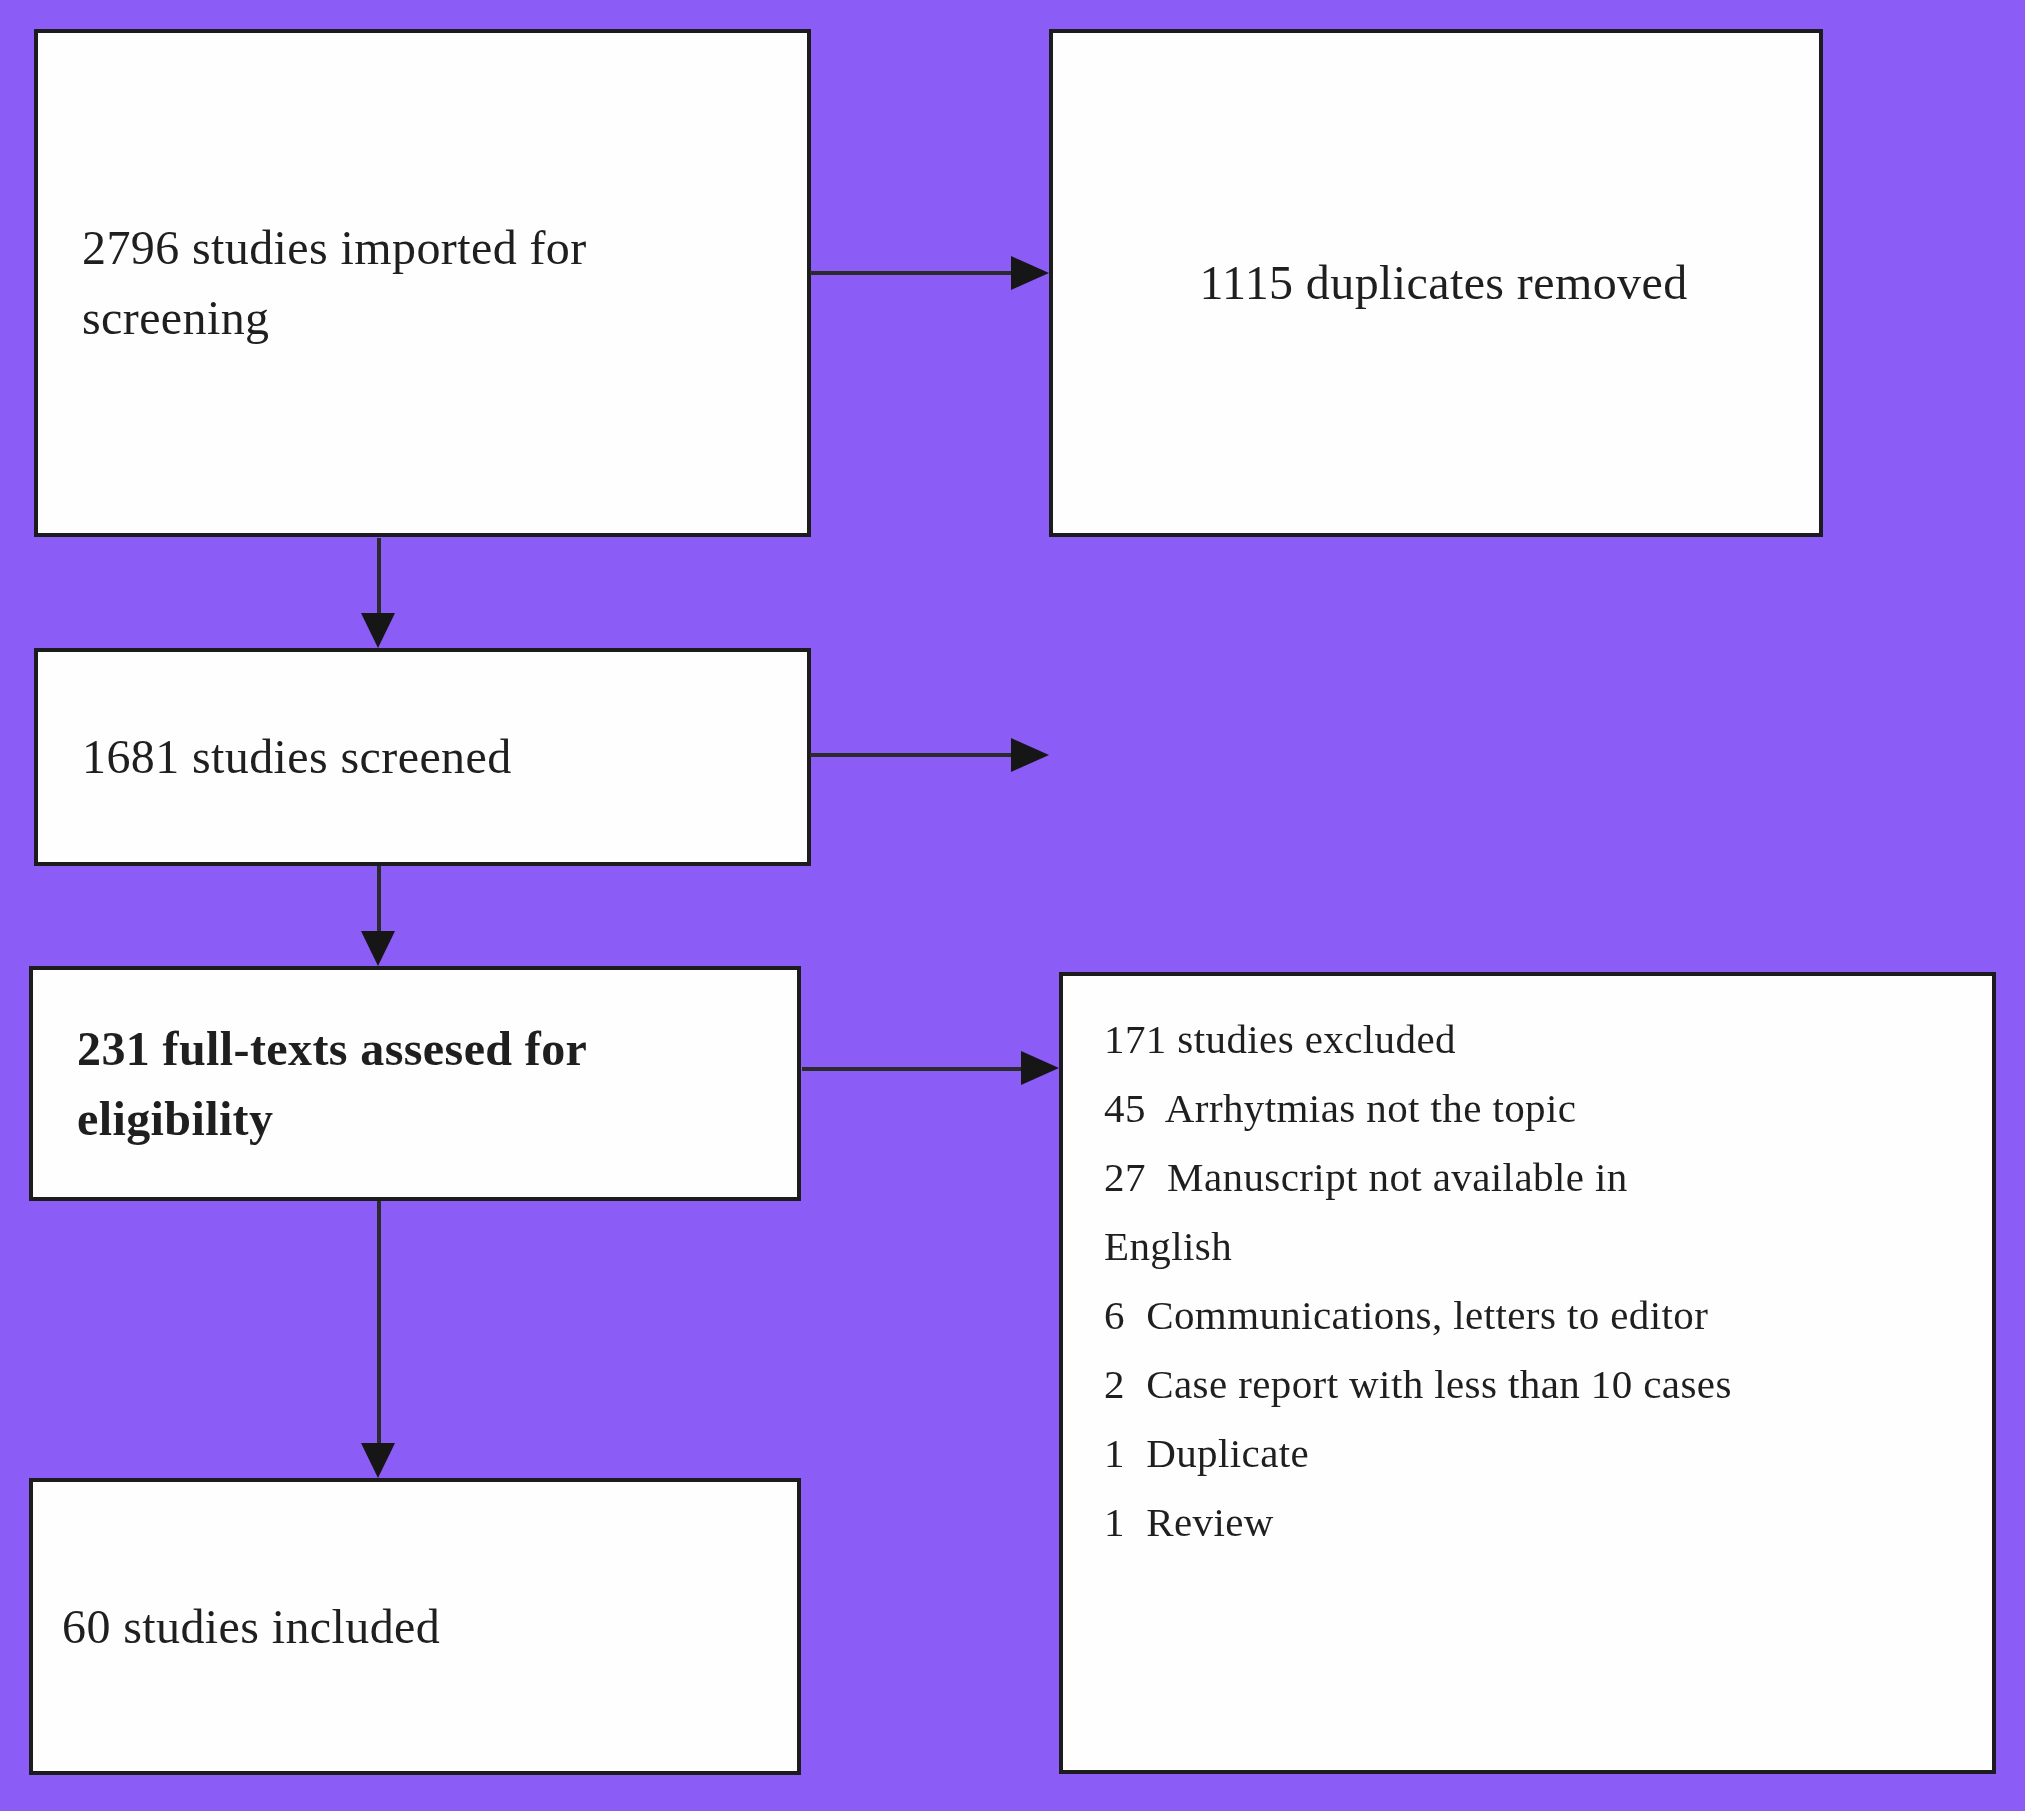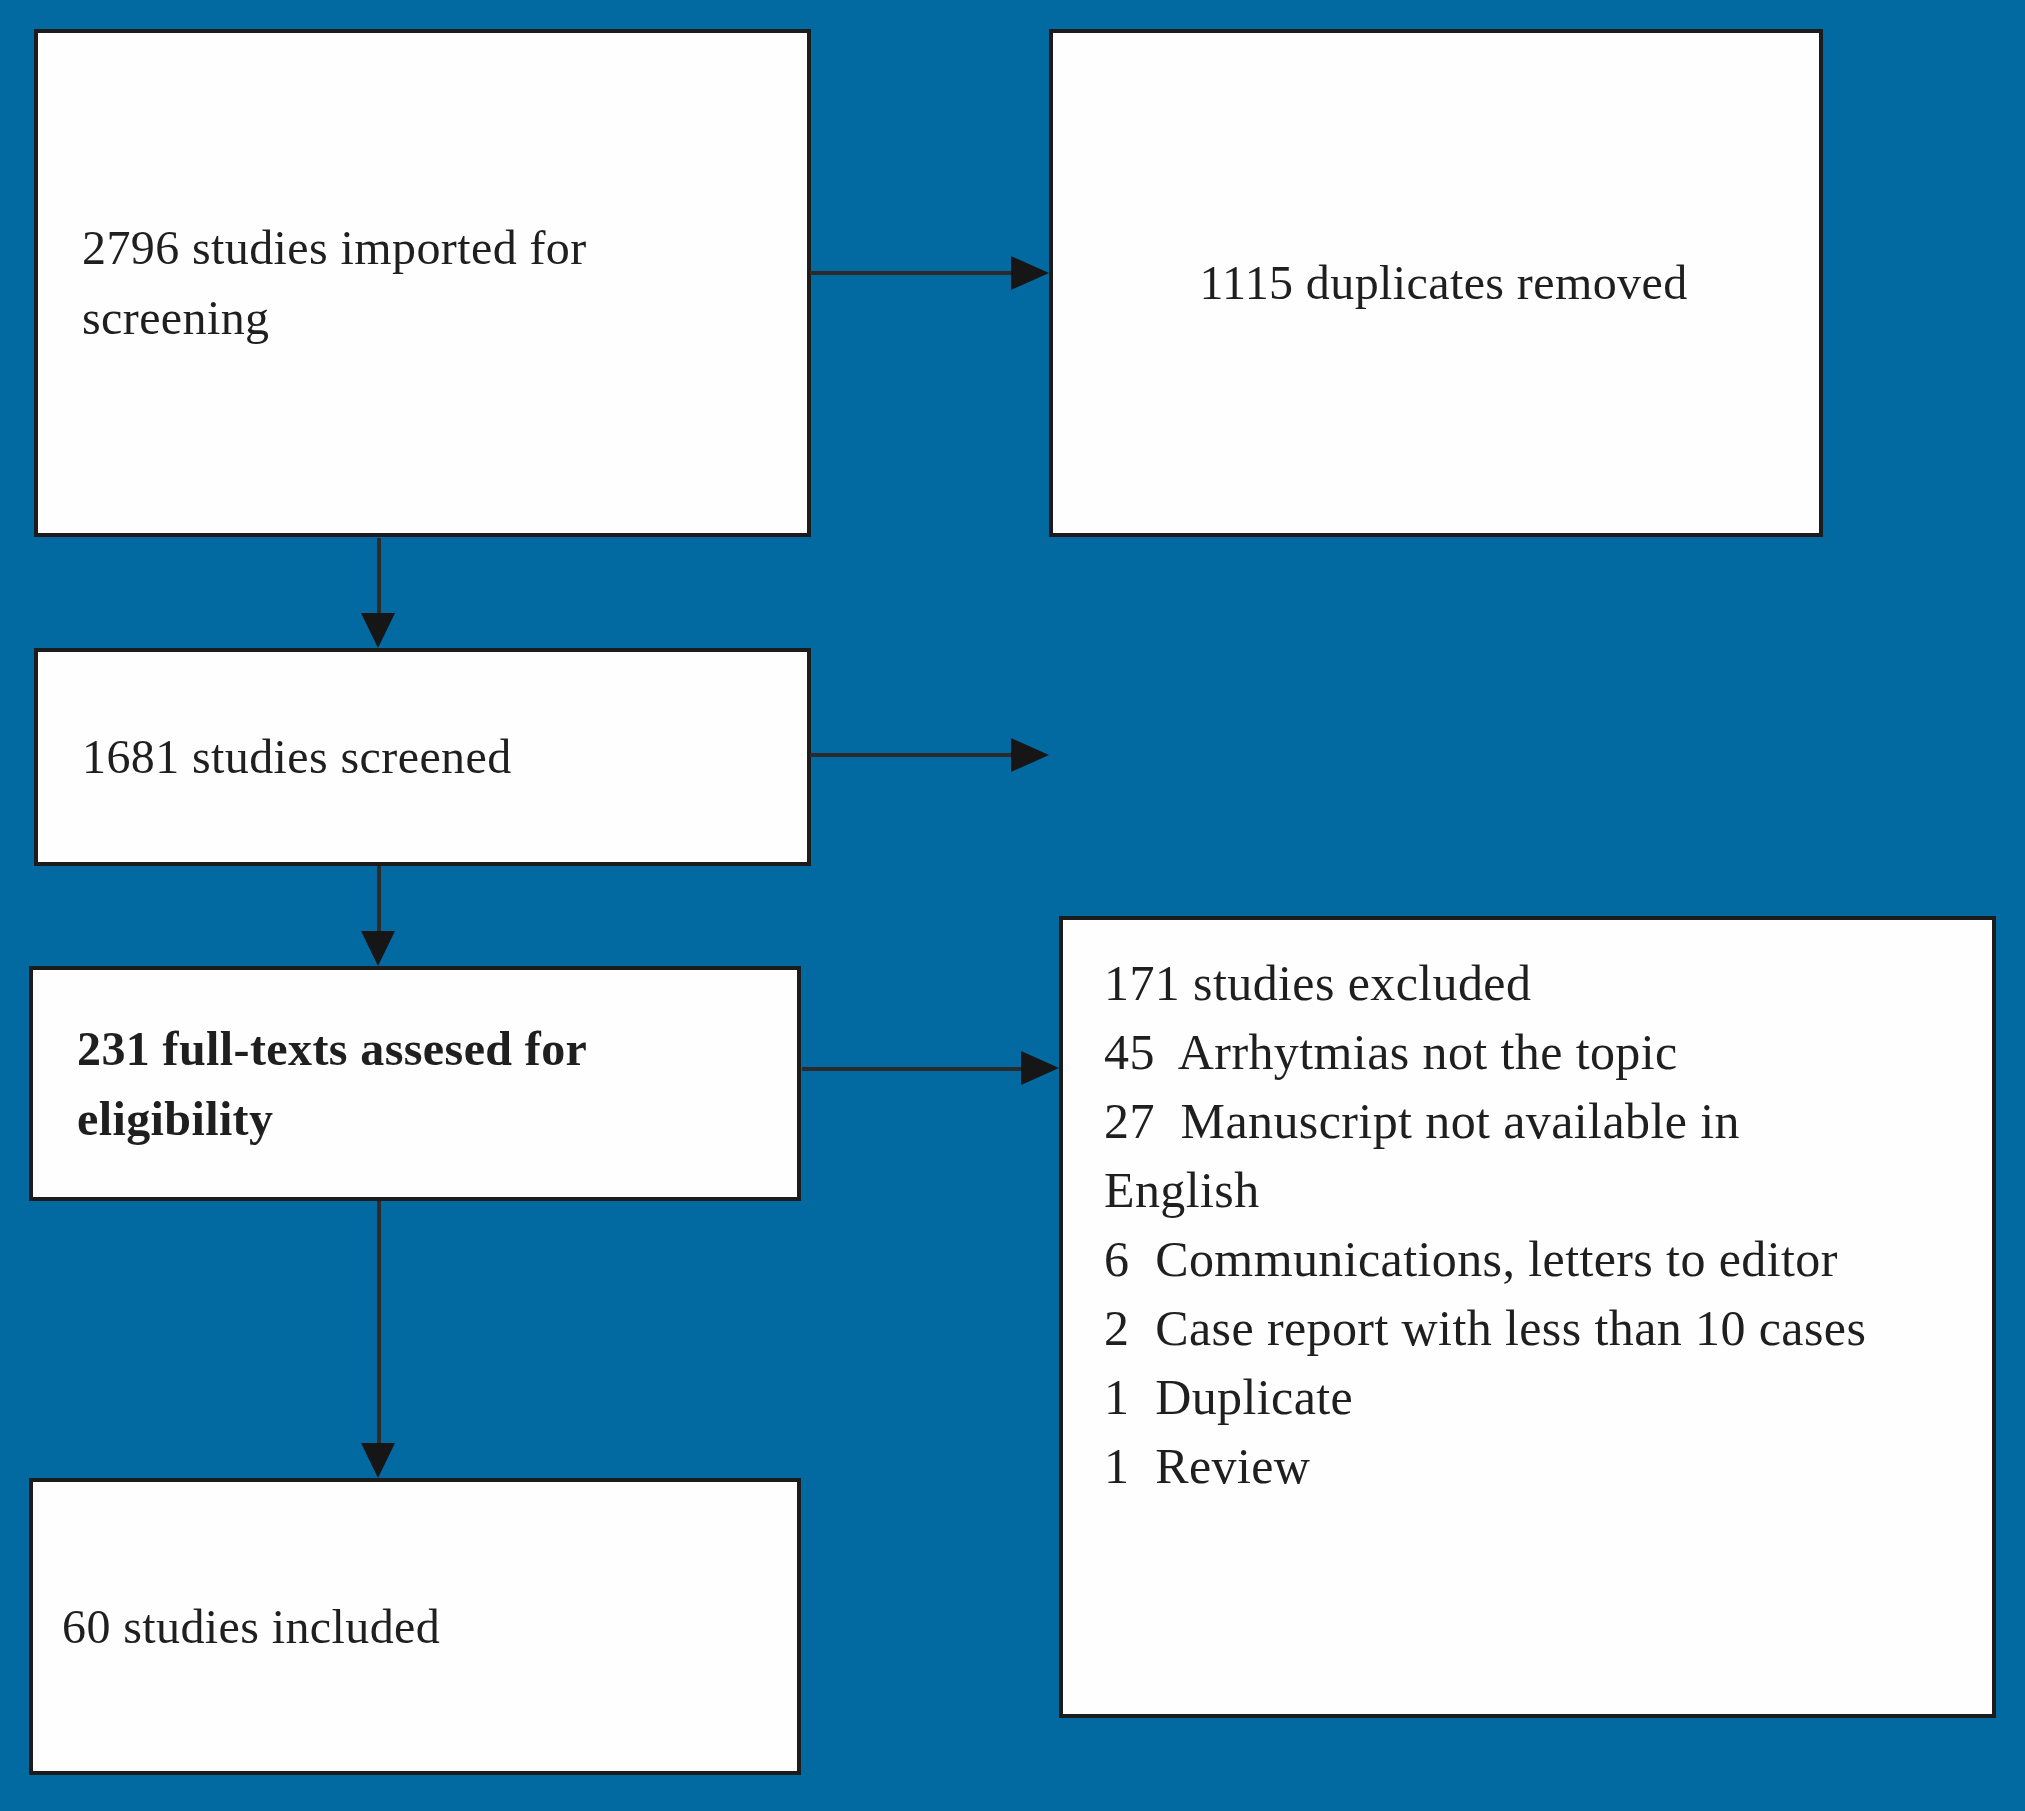--- a/index.html
+++ b/index.html
@@ -4,21 +4,21 @@
 <style>
   html, body {
     margin: 0;
     padding: 0;
     background: #ffffff;
   }
   .canvas {
     position: relative;
     width: 2025px;
     height: 1811px;
-    background: #0369a1;
+    background: #8b5cf6;
     font-family: "Liberation Serif", "DejaVu Serif", serif;
     color: #1f1f1f;
   }
   .box {
     position: absolute;
     box-sizing: border-box;
     border: 4.4px solid #1c1c1c;
     background: #fefefe;
     display: flex;
     align-items: center;
@@ -31,22 +31,22 @@
     white-space: pre-wrap;
   }
   
   #box-imported   { left: 34px;   top: 29px;   width: 777px; height: 508px;  padding: 14.7px 51px 14.7px 44px; }
   #box-screened   { left: 34px;   top: 648px;  width: 777px; height: 218px;  padding: 7.3px 51px 7.3px 44px; align-items: center; }
   #box-fulltexts  { left: 29px;   top: 966px; width: 772px; height: 235px;  padding: 7.3px 51px 7.3px 44px; font-weight: bold; }
   #box-included   { left: 29px;   top: 1478px; width: 772px; height: 297px;  padding: 7.3px 29px; justify-content: flex-start; text-align: center; }
   
   #box-duplicates { left: 1049px; top: 29px;   width: 774px; height: 508px;  padding: 14.7px 29px 14.7px 44px; justify-content: center; }
   #box-irrelevant { left: 1049px; top: 654px;  width: 774px; height: 206px;  padding: 7.3px 29px 7.3px 44px; }
-  #box-excluded   { left: 1059px; top: 916px; width: 937px; height: 802px; padding: 29px 11.7px 14.7px 41px;
-                    align-items: flex-start; font-size: 50px; }
+  #box-excluded   { left: 1059px; top: 972px; width: 937px; height: 802px; padding: 29px 11.7px 14.7px 41px;
+                    align-items: flex-start; font-size: 41px; }
   .excl-list { display: block; width: 100%; }
   .excl-line {
     white-space: pre-wrap;
     line-height: 69px;
     min-height: 69px;
   }
   
   .hline, .vline { position: absolute; background: #2b2b2b; }
   .hline { height: 3.7px; }
   .vline { width: 3.7px; }

